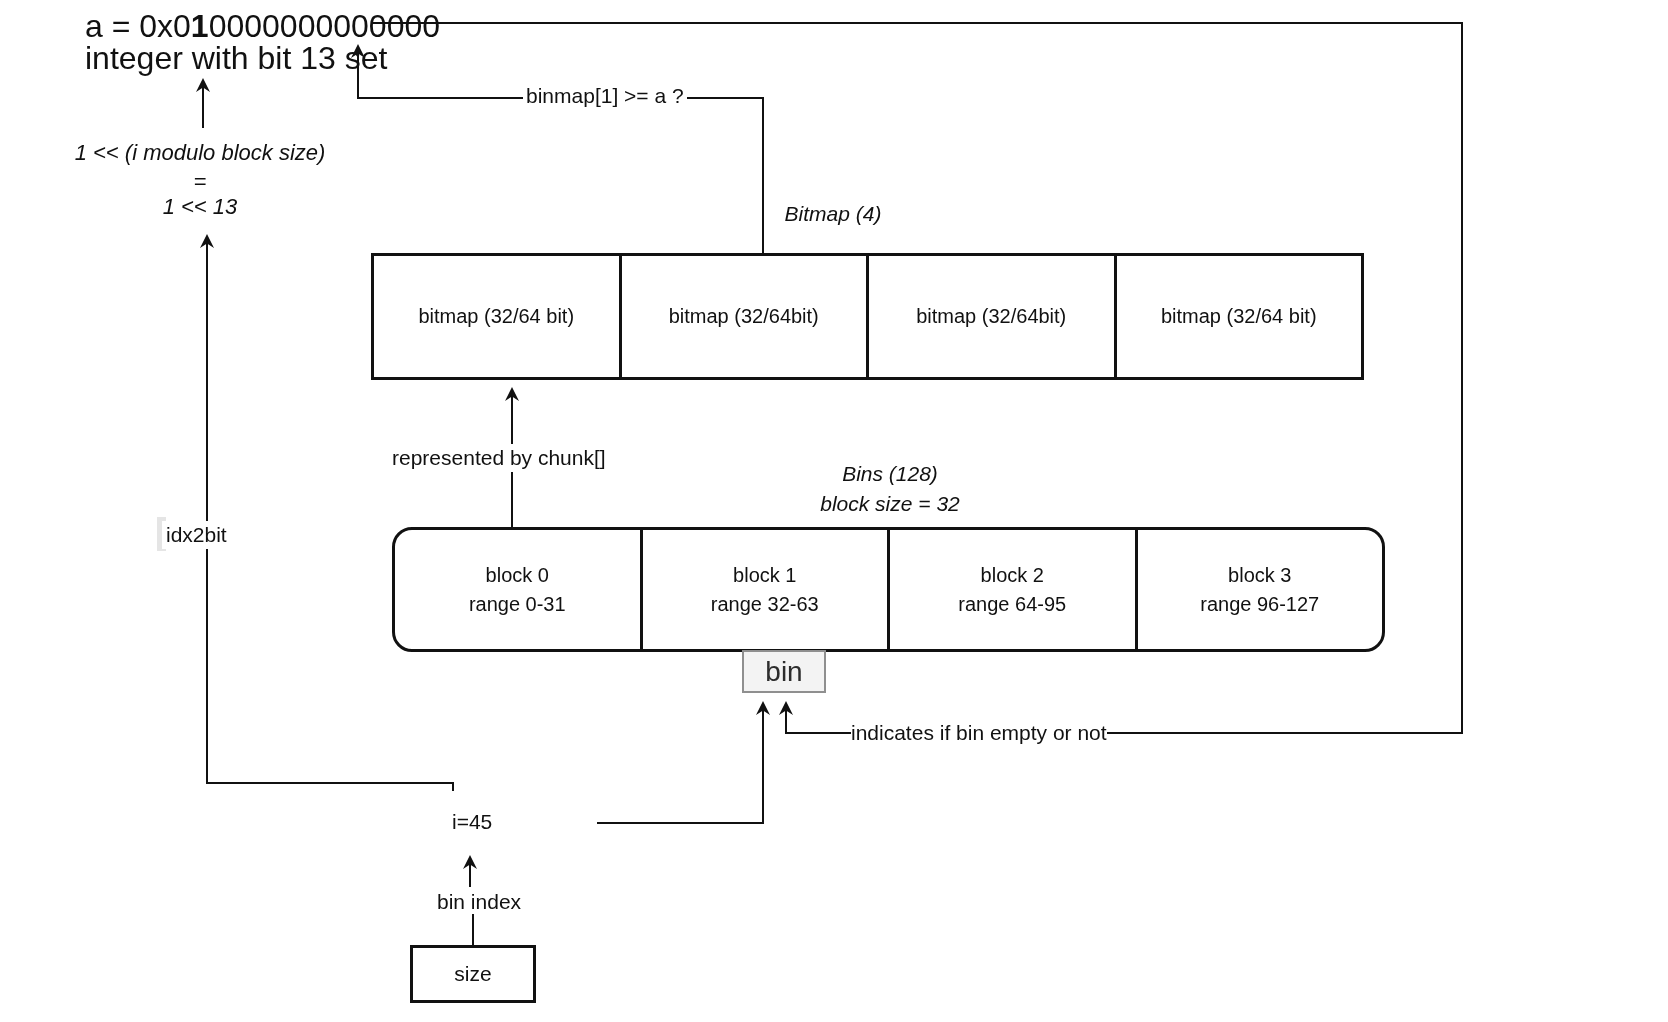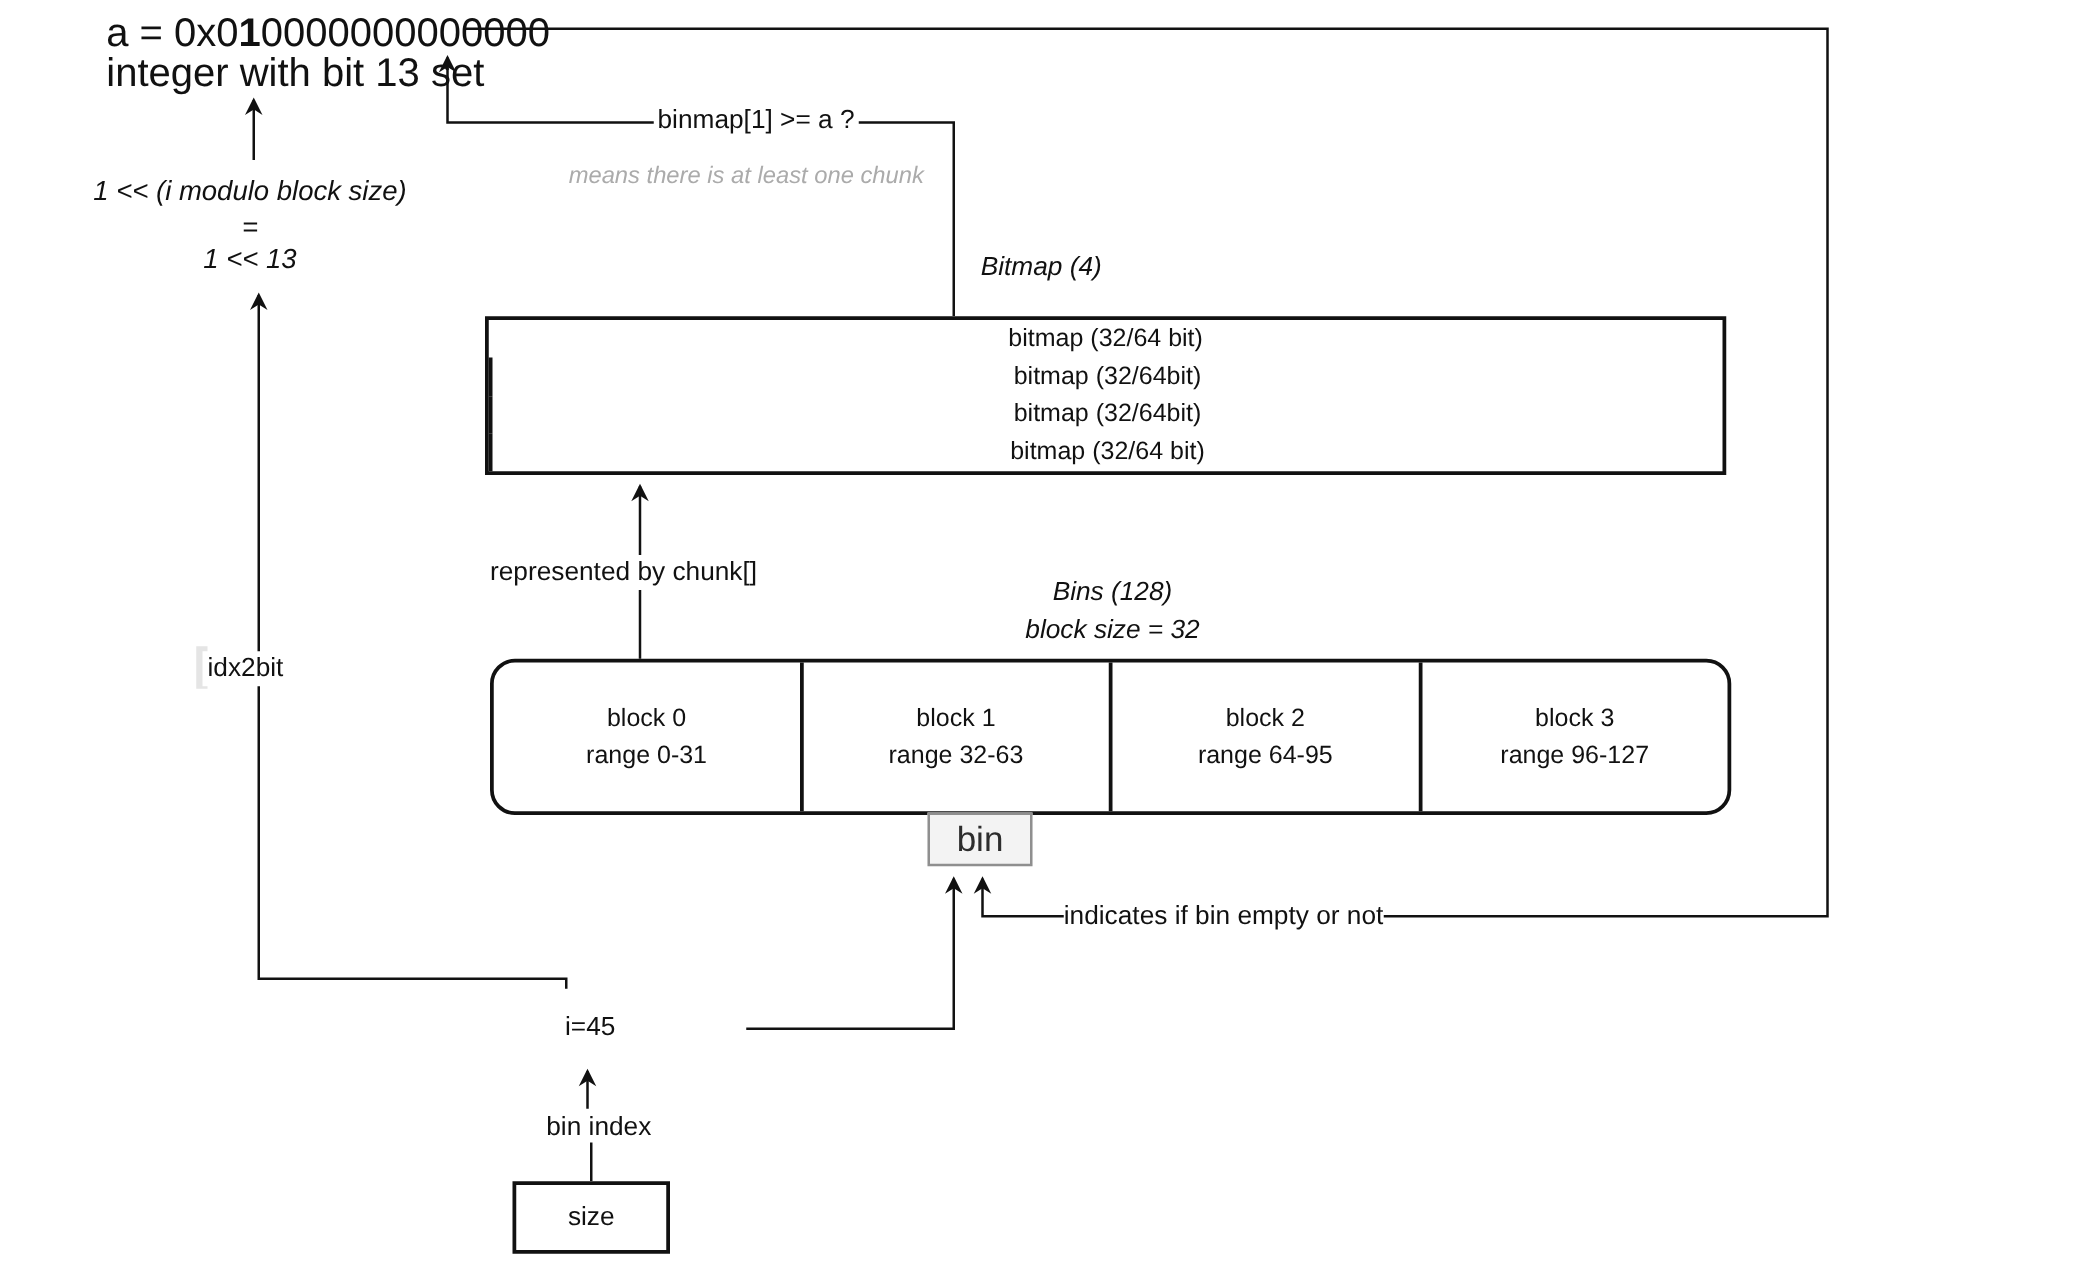--- a/index.html
+++ b/index.html
@@ -73,25 +73,24 @@
 
   <div class="lbl mid ctr" style="left:50px;top:140px;width:300px;">1 &lt;&lt; (i modulo block size)</div>
   <div class="lbl mid ctr" style="left:50px;top:169px;width:300px;">=</div>
   <div class="lbl mid ctr" style="left:50px;top:194px;width:300px;">1 &lt;&lt; 13</div>
 
   <div class="graybar" style="left:157px;top:517px;width:9px;height:34px;"></div>
   <div class="lbl q bg" style="left:162px;top:521px;padding:2px 4px;">idx2bit</div>
 
   <div class="lbl q bg" style="left:523px;top:84px;padding:0 3px;">binmap[1] &gt;= a ?</div>
   <div class="lbl note ctr" style="left:417px;top:129px;width:360px;white-space:normal;">
-    <div>means there is at least one chunk</div>
   </div>
 
   <div class="lbl q ctr" style="left:723px;top:202px;width:220px;">Bitmap (4)</div>
-  <div class="row" style="left:388px;top:253px;width:993px;height:127px;flex-direction:column;">
+  <div class="row" style="left:371px;top:253px;width:993px;height:127px;">
     <div class="cell">bitmap (32/64 bit)</div>
     <div class="cell">bitmap (32/64bit)</div>
     <div class="cell">bitmap (32/64bit)</div>
     <div class="cell">bitmap (32/64 bit)</div>
   </div>
 
   <div class="lbl q bg" style="left:388px;top:444px;padding:2px 4px;">represented by chunk[]</div>
 
   <div class="lbl q ctr" style="left:780px;top:462px;width:220px;">Bins (128)</div>
   <div class="lbl q ctr" style="left:780px;top:492px;width:220px;">block size = 32</div>

